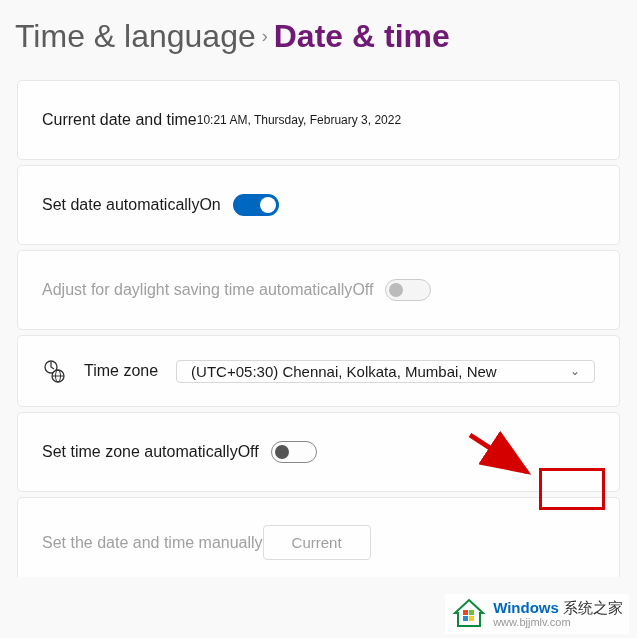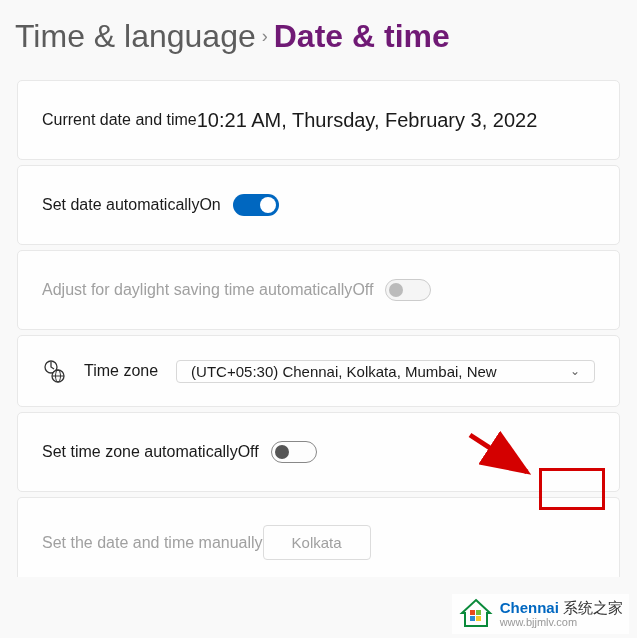--- a/index.html
+++ b/index.html
@@ -49,21 +49,21 @@
     .card-label {
       color: #1a1a1a;
       font-size: 16px;
       font-weight: 400;
     }
     .card-label.disabled {
       color: #a0a0a0;
     }
     .card-value {
       color: #1a1a1a;
-      font-size: 20px;
+      font-size: 12px;
     }
     .toggle-group {
       display: flex;
       align-items: center;
       gap: 12px;
     }
     .toggle-label {
       color: #1a1a1a;
       font-size: 16px;
     }
@@ -251,21 +251,21 @@
 <div class="card">
   <span class="card-label">Set time zone automatically</span>
   <div class="toggle-group">
     <span class="toggle-label">Off</span>
     <div class="toggle off"></div>
   </div>
 </div>
 
 <div class="card partial">
   <span class="card-label disabled">Set the date and time manually</span>
-  <button class="change-button">Kolkata</button>
+  <button class="change-button">Current</button>
 </div>
 
 <div class="highlight-box" style="left:539px; top:468px; width:66px; height:42px;"></div>
 
 <svg class="arrow-annotation" style="left:465px; top:430px; width:75px; height:55px;" viewBox="0 0 75 55">
   <defs>
     <marker id="arrhead" markerWidth="10" markerHeight="8" refX="9" refY="4" orient="auto">
       <polygon points="0 0, 10 4, 0 8" fill="#d40000"></polygon>
     </marker>
   </defs>
@@ -274,16 +274,16 @@
 
 <div class="watermark">
   <svg class="watermark-logo" viewBox="0 0 36 36">
     <polygon points="18,4 32,17 29,17 29,30 7,30 7,17 4,17" fill="none" stroke="#0a8a3a" stroke-width="2"></polygon>
     <rect x="12" y="14" width="5" height="5" fill="#e84a1c"></rect>
     <rect x="18" y="14" width="5" height="5" fill="#6fbf3e"></rect>
     <rect x="12" y="20" width="5" height="5" fill="#2a8ad4"></rect>
     <rect x="18" y="20" width="5" height="5" fill="#f7c92a"></rect>
   </svg>
   <div class="watermark-text">
-    <span class="wm-top"><b>Chennai</b> <span>系统之家</span></span>
+    <span class="wm-top"><b>Windows</b> <span>系统之家</span></span>
     <span class="wm-bot">www.bjjmlv.com</span>
   </div>
 </div>
 
 </body></html>

